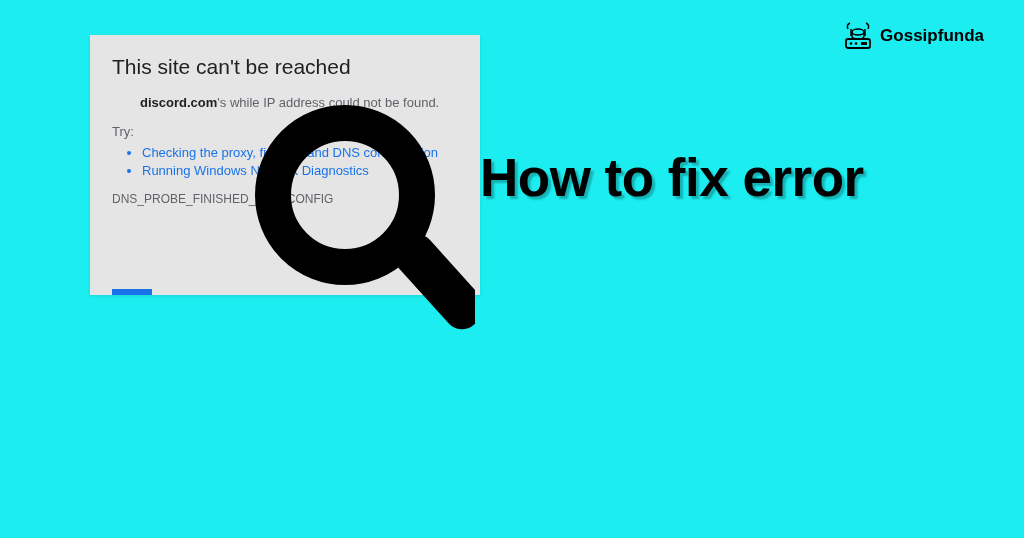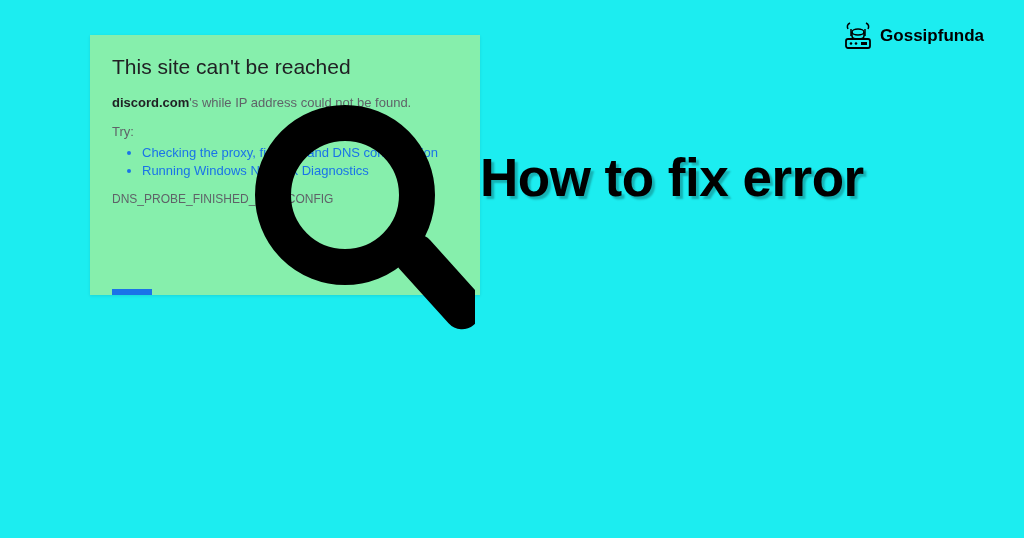--- a/index.html
+++ b/index.html
@@ -14,38 +14,39 @@
       position: relative;
       font-family: Arial, Helvetica, sans-serif;
       overflow: hidden;
     }
     .error-card {
       position: absolute;
       left: 90px;
       top: 35px;
       width: 390px;
       height: 260px;
-      background: #86efac;
+      background: #e5e5e5;
       padding: 20px 22px;
       box-shadow: 0 1px 3px rgba(0,0,0,0.1);
     }
     .error-title {
       font-size: 21px;
       color: #202124;
       font-weight: 400;
       margin-bottom: 16px;
     }
     .error-desc {
       font-size: 13px;
       color: #5f6368;
       margin-bottom: 14px;
     }
     .error-domain {
       font-weight: bold;
       color: #202124;
+      margin-left: 28px;
     }
     .try-label {
       font-size: 13px;
       color: #5f6368;
       margin-bottom: 6px;
     }
     .try-list {
       list-style: disc;
       padding-left: 30px;
       margin-bottom: 14px;

